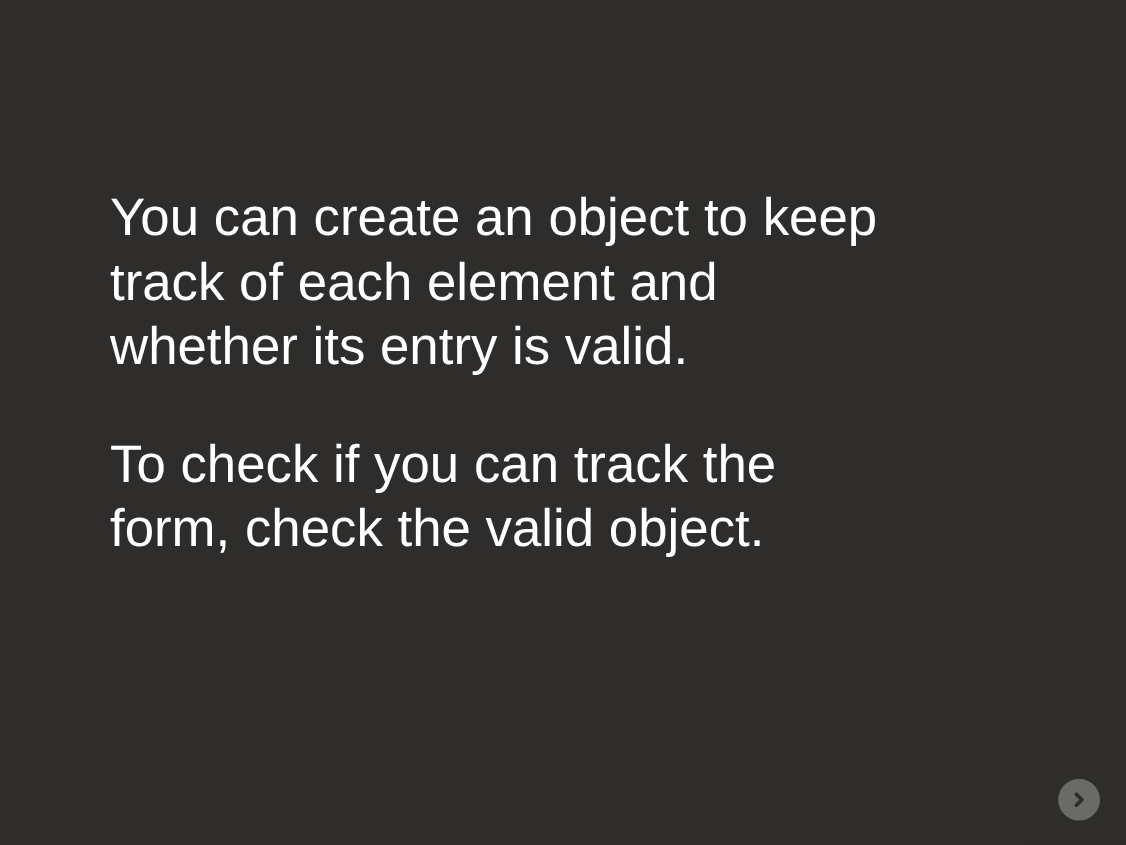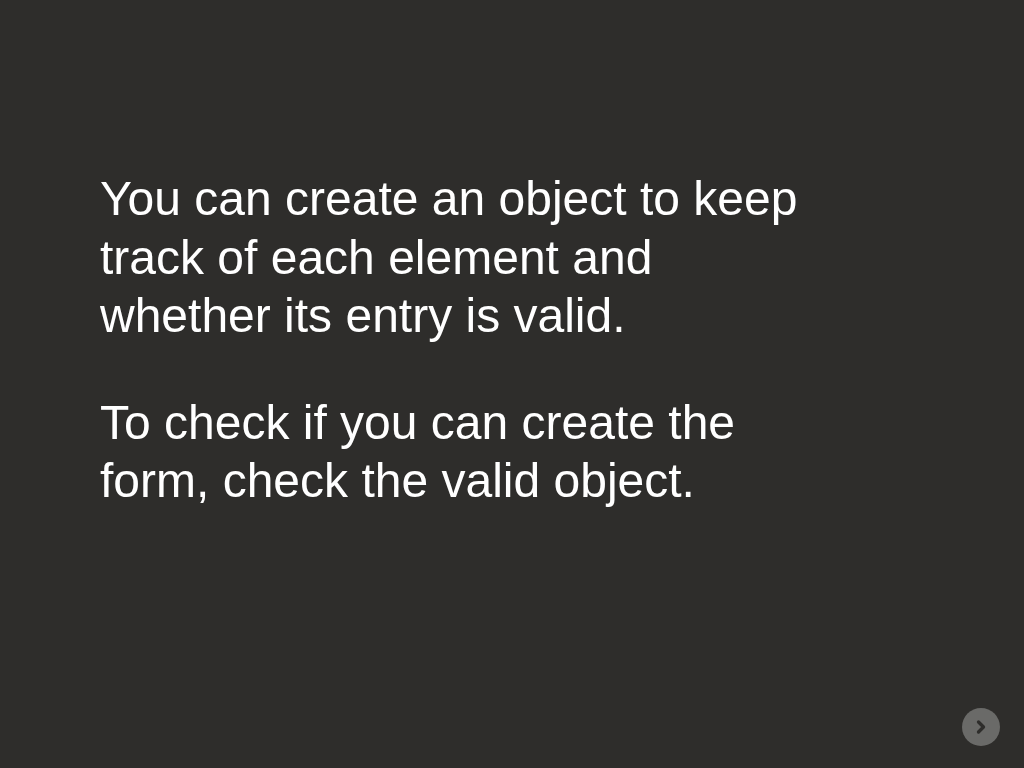--- a/index.html
+++ b/index.html
@@ -51,21 +51,21 @@
     height: 20px;
     display: block;
   }
 </style>
 </head>
 <body>
 
 <div class="slide">
   <div class="body-text">
     <p class="para">You can create an object to keep track of each element and whether its entry is valid.</p>
-    <p class="para">To check if you can create the form, check the valid object.</p>
+    <p class="para">To check if you can track the form, check the valid object.</p>
   </div>
 </div>
 
 <div class="next-btn">
   <svg viewBox="0 0 24 24">
     <circle cx="12" cy="12" r="11" fill="none"></circle>
     <path d="M9 6 L15 12 L9 18" fill="none" stroke="#2e2d2b" stroke-width="4" stroke-linecap="round" stroke-linejoin="round"></path>
   </svg>
 </div>
 

